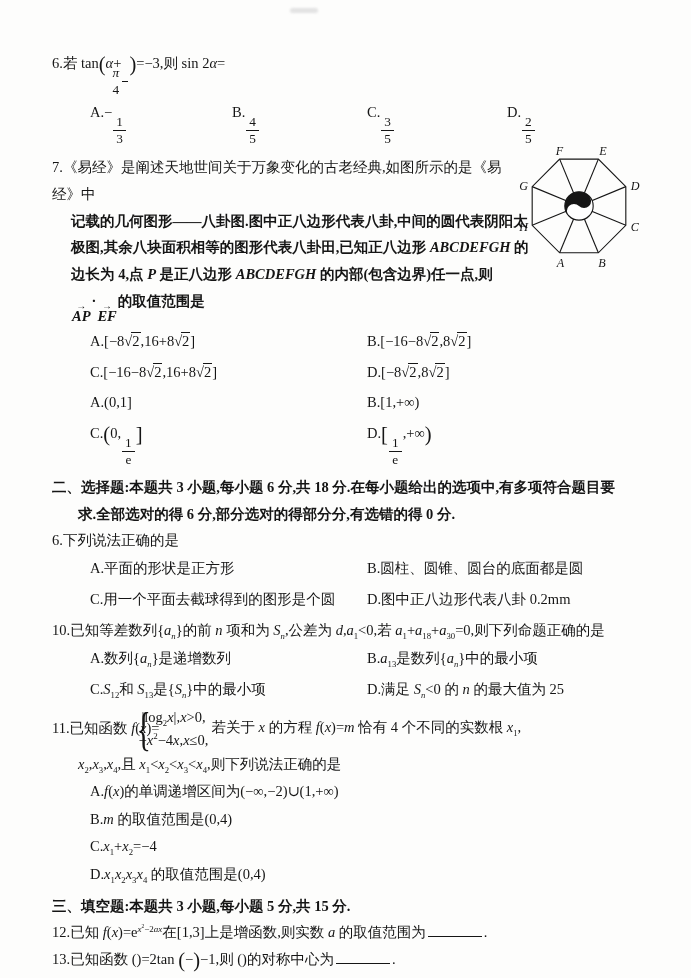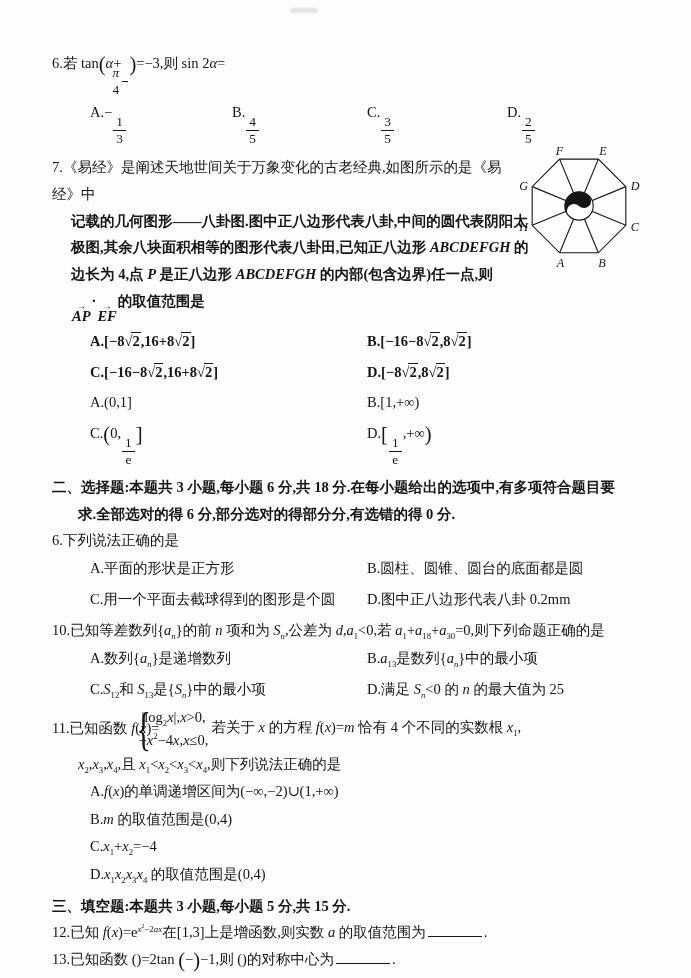--- a/index.html
+++ b/index.html
@@ -28,21 +28,21 @@
   .sqrt{white-space:nowrap;}
   .sqrt .radd{display:inline-block;border-top:1px solid #151515;line-height:1.15;padding:0 1px;}
   .sqrt .rad{margin-right:-1px;}
   .blank{display:inline-block;width:54px;height:0.95em;border-bottom:1px solid #151515;margin:0 2px;}
   .piece{display:inline-flex;align-items:center;vertical-align:middle;margin:0 3px;}
   .brace{display:inline-block;font-size:30px;line-height:1;transform:scaleY(1.55);font-weight:300;padding-right:2px;}
   .prow{display:block;line-height:1.5;text-align:center;}
   .q7wrap{position:relative;margin-top:4px;}
   .q7text{width:478px;}
   .fig{position:absolute;right:2px;top:-12px;width:152px;height:132px;}
-  .mt4{margin-top:4px;font-weight:bold;} .mt6{margin-top:6px;}
+  .mt4{margin-top:4px;} .mt6{margin-top:6px;}
 </style>
 </head>
 <body>
 
 <div class="page">
   <div class="smudge"></div>
 
   <div class="q hang1">6.若 tan<span class="bigp">(</span><span class="mi">α</span>+<span class="frac">
         <span class="fn"><span class="mi">π</span></span>
         <span class="fd">4</span>

